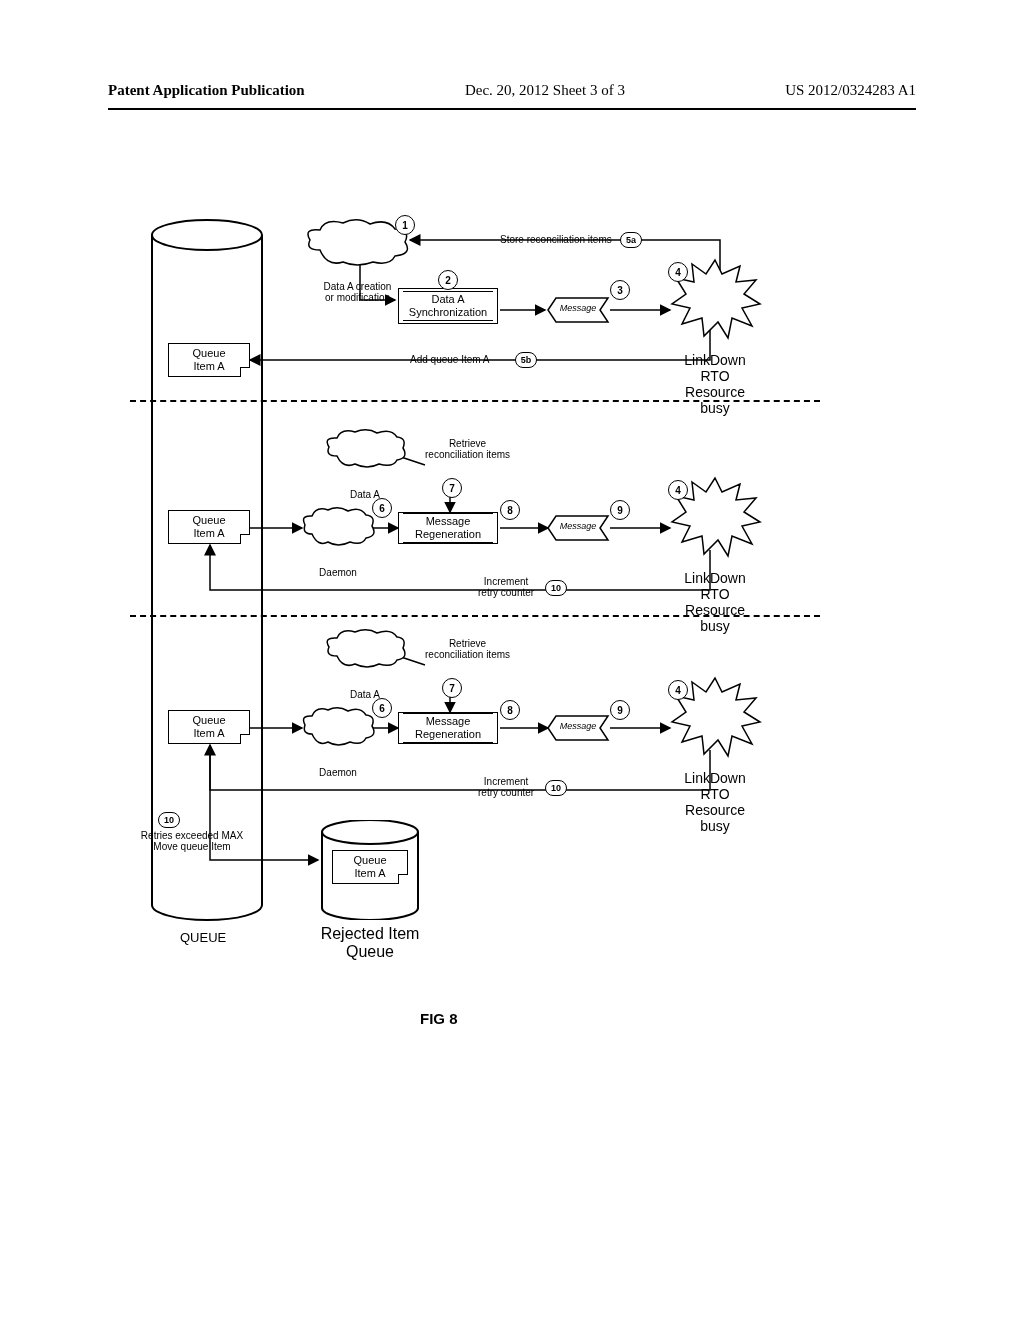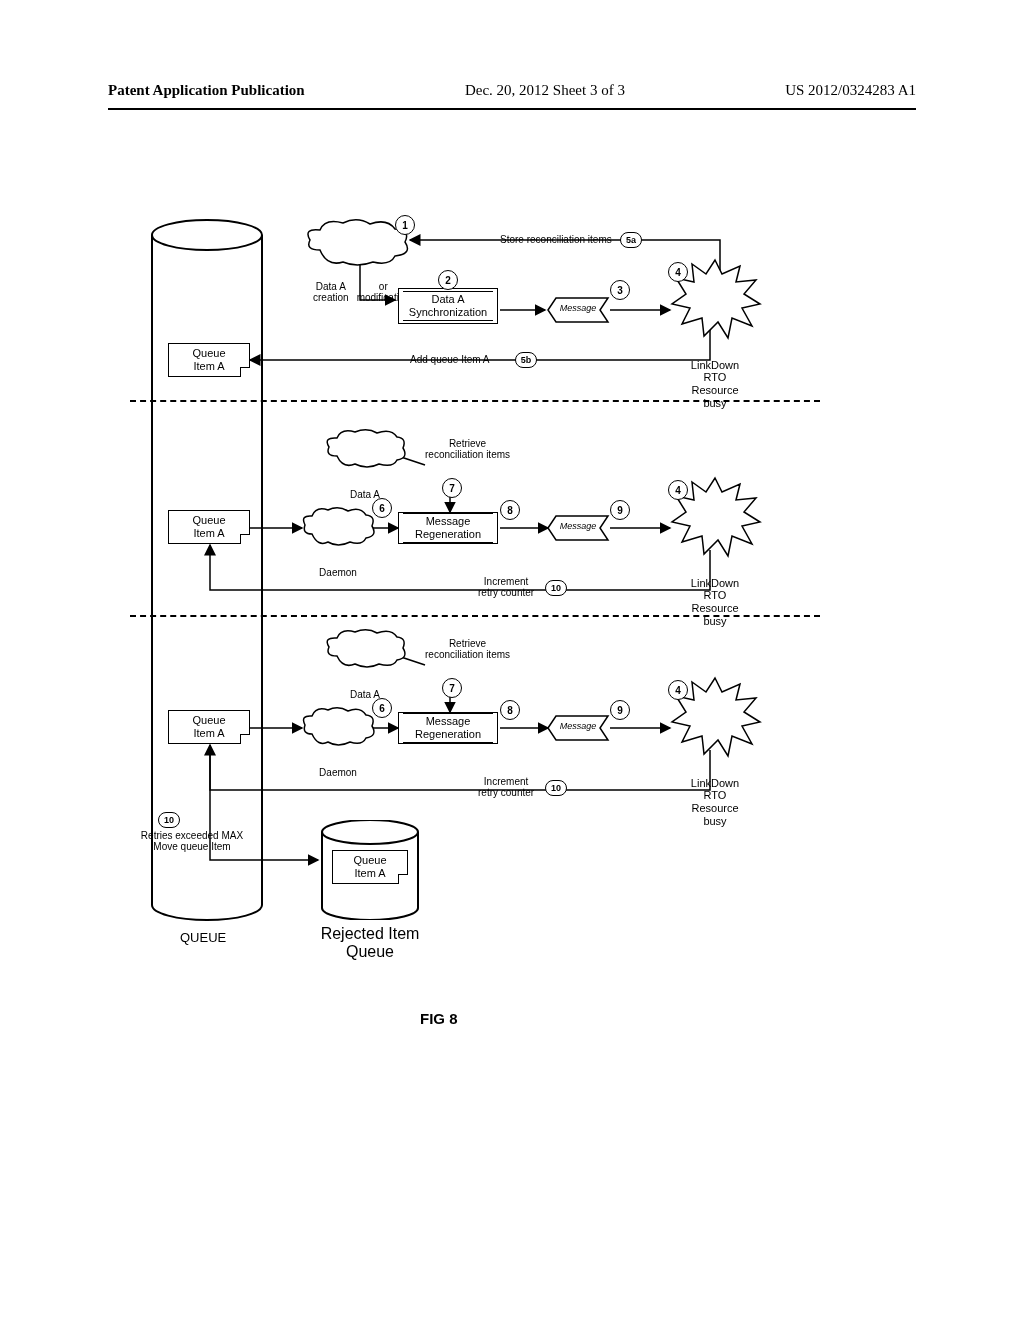--- a/index.html
+++ b/index.html
@@ -108,60 +108,61 @@
   
   .cloud-wrap {
     position: absolute;
   }
   .cloud-wrap svg { overflow: visible; }
   .cloud-text {
     position: absolute;
     width: 100%;
     height: 100%;
     display: flex;
-    justify-content: center;
-    align-items: center;
-    font-family: Arial, sans-serif;
-    font-size: 10px;
-    text-align: center;
-    line-height: 1.1;
-  }
-  
-  .msg-banner {
-    position: absolute;
-    width: 60px;
-    height: 24px;
-  }
-  .msg-banner svg { overflow: visible; }
-  .msg-text {
-    position: absolute;
-    width: 100%;
-    top: 5px;
-    font-family: Arial, sans-serif;
-    font-size: 9px;
-    font-style: italic;
-    text-align: center;
-  }
-  
-  .starburst {
-    position: absolute;
-    width: 90px;
-    height: 80px;
-  }
-  .starburst svg { overflow: visible; }
-  .star-text {
-    position: absolute;
-    width: 100%;
-    height: 100%;
-    display: flex;
     flex-direction: column;
     justify-content: center;
     align-items: center;
     font-family: Arial, sans-serif;
-    font-size: 11px;
+    font-size: 10px;
+    text-align: center;
+    line-height: 1.1;
+  }
+  
+  .msg-banner {
+    position: absolute;
+    width: 60px;
+    height: 24px;
+  }
+  .msg-banner svg { overflow: visible; }
+  .msg-text {
+    position: absolute;
+    width: 100%;
+    top: 5px;
+    font-family: Arial, sans-serif;
+    font-size: 9px;
+    font-style: italic;
+    text-align: center;
+  }
+  
+  .starburst {
+    position: absolute;
+    width: 90px;
+    height: 80px;
+  }
+  .starburst svg { overflow: visible; }
+  .star-text {
+    position: absolute;
+    width: 100%;
+    height: 100%;
+    display: flex;
+    flex-direction: column;
+    justify-content: center;
+    align-items: center;
+    font-family: Arial, sans-serif;
+    font-size: 14px;
     text-align: center;
     line-height: 1.15;
   }
   
   .num-circle {
     position: absolute;
     width: 20px;
     height: 20px;
     border: 1.5px solid #000;
     border-radius: 50%;

